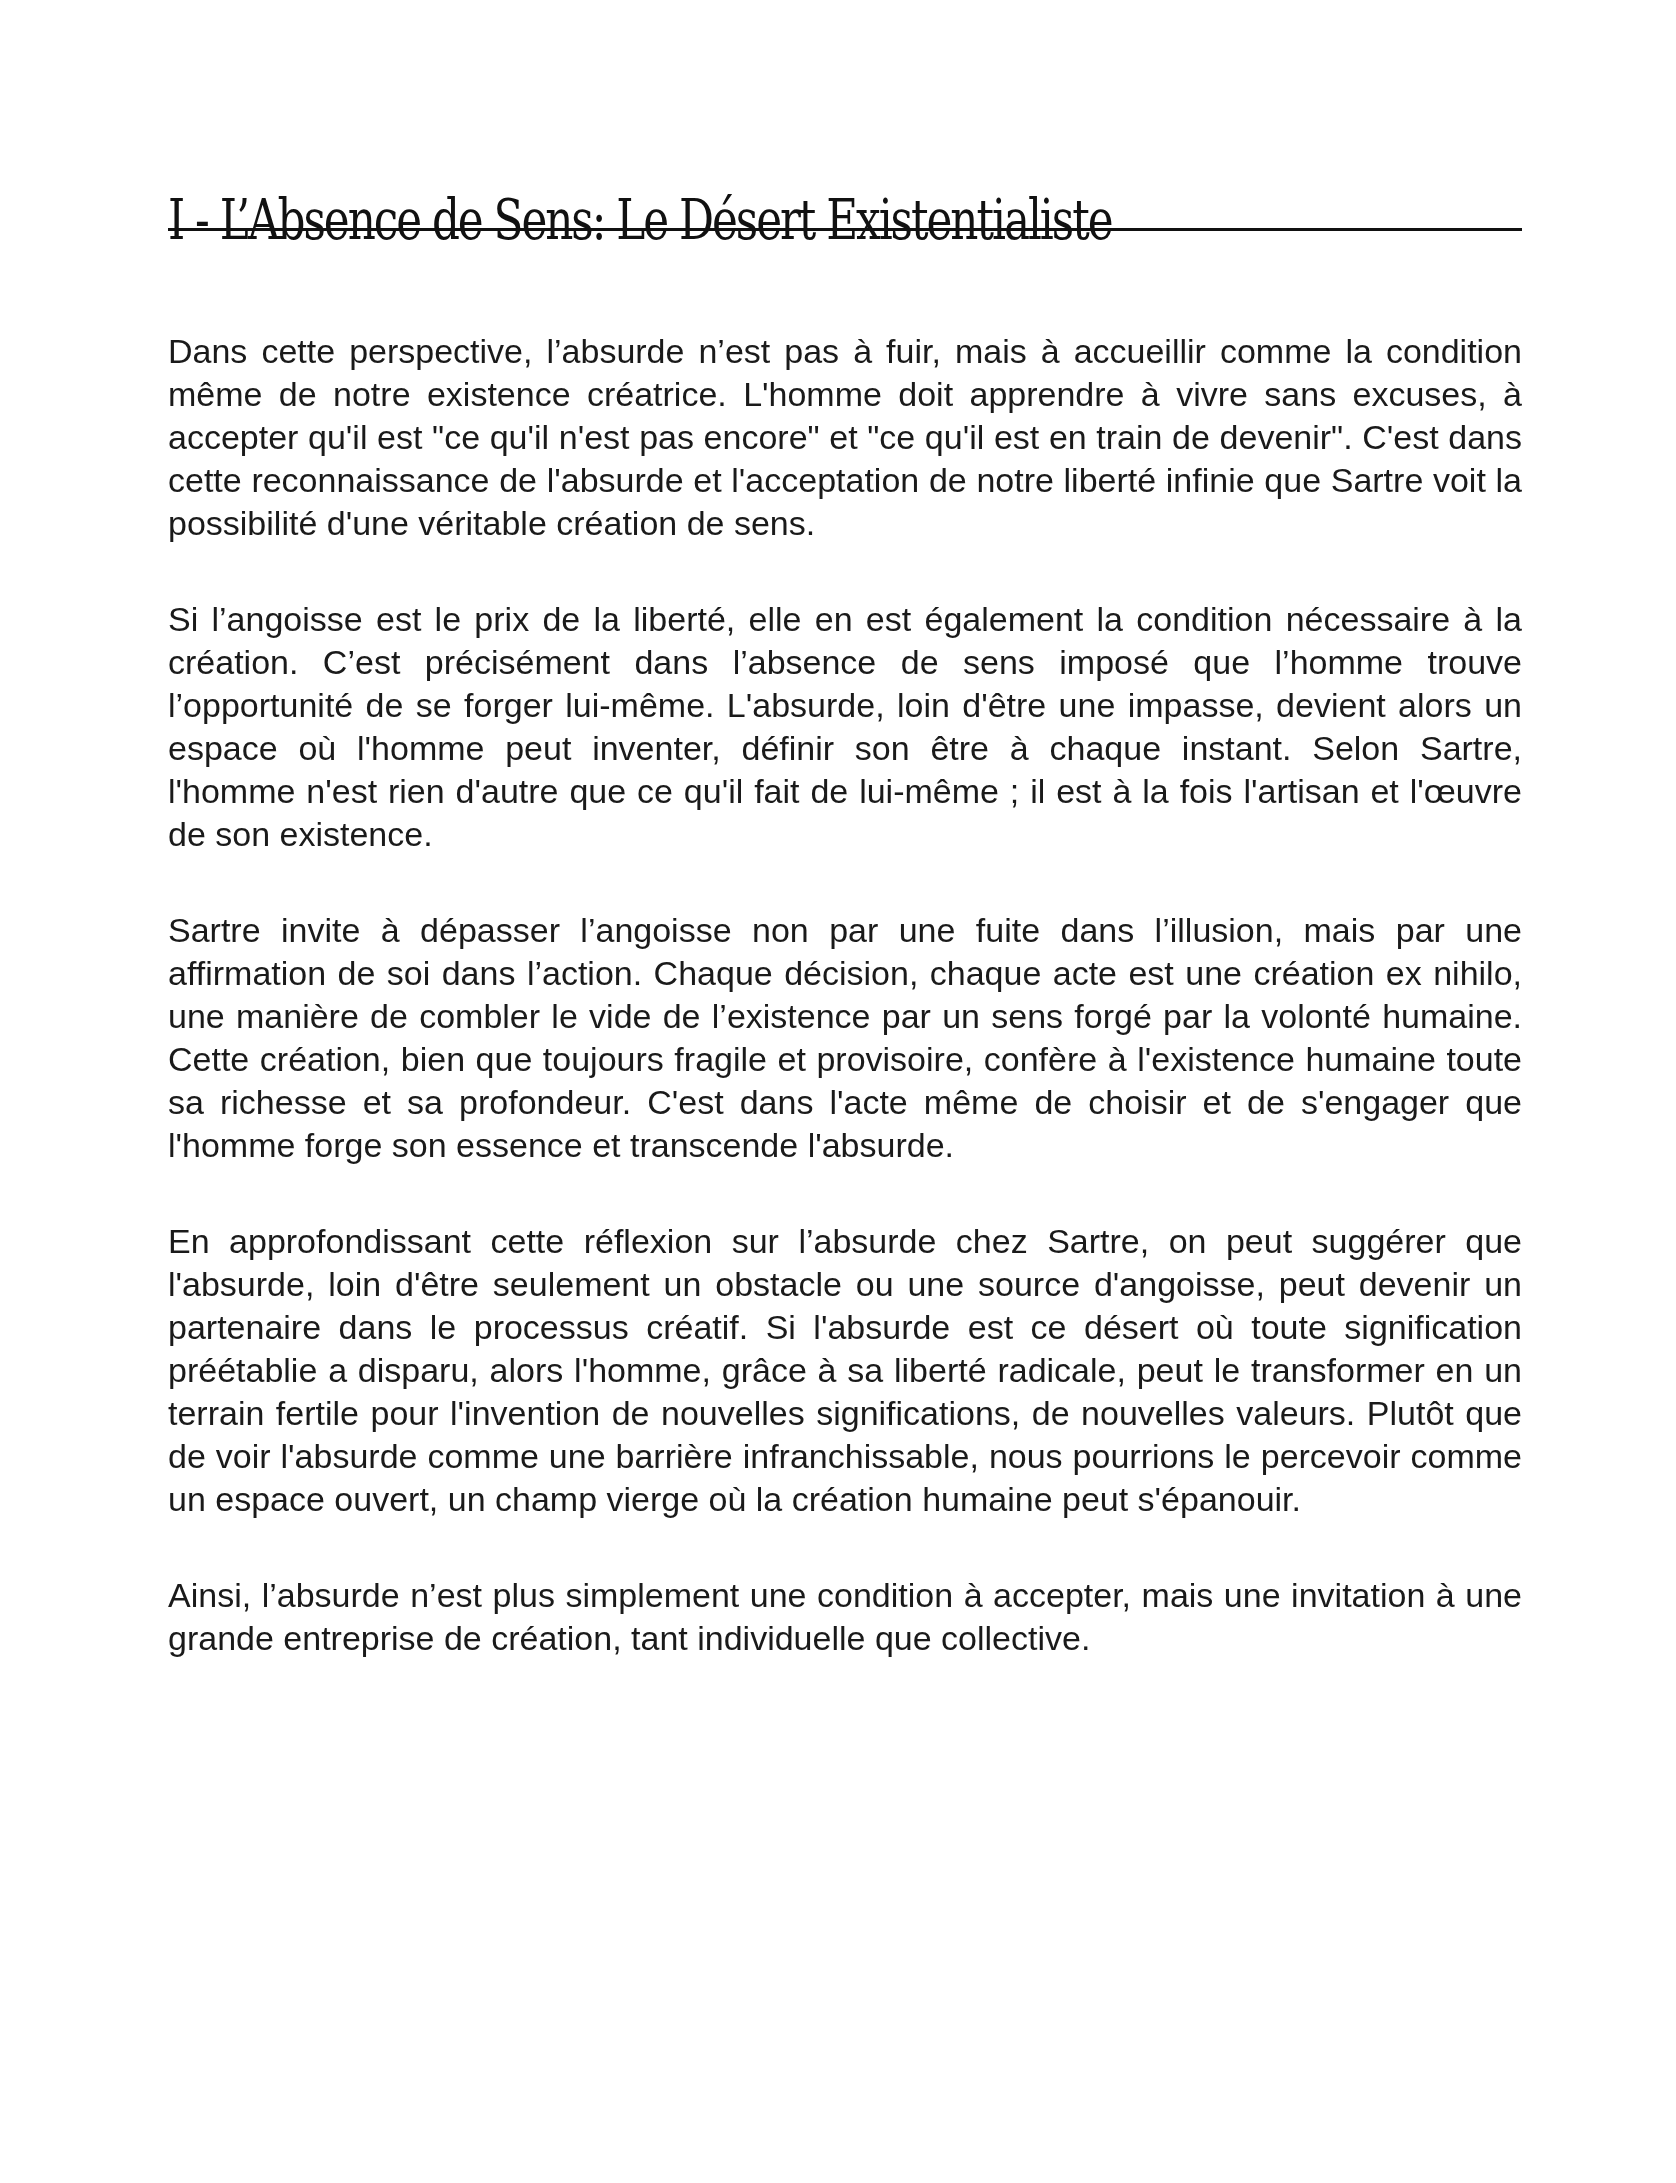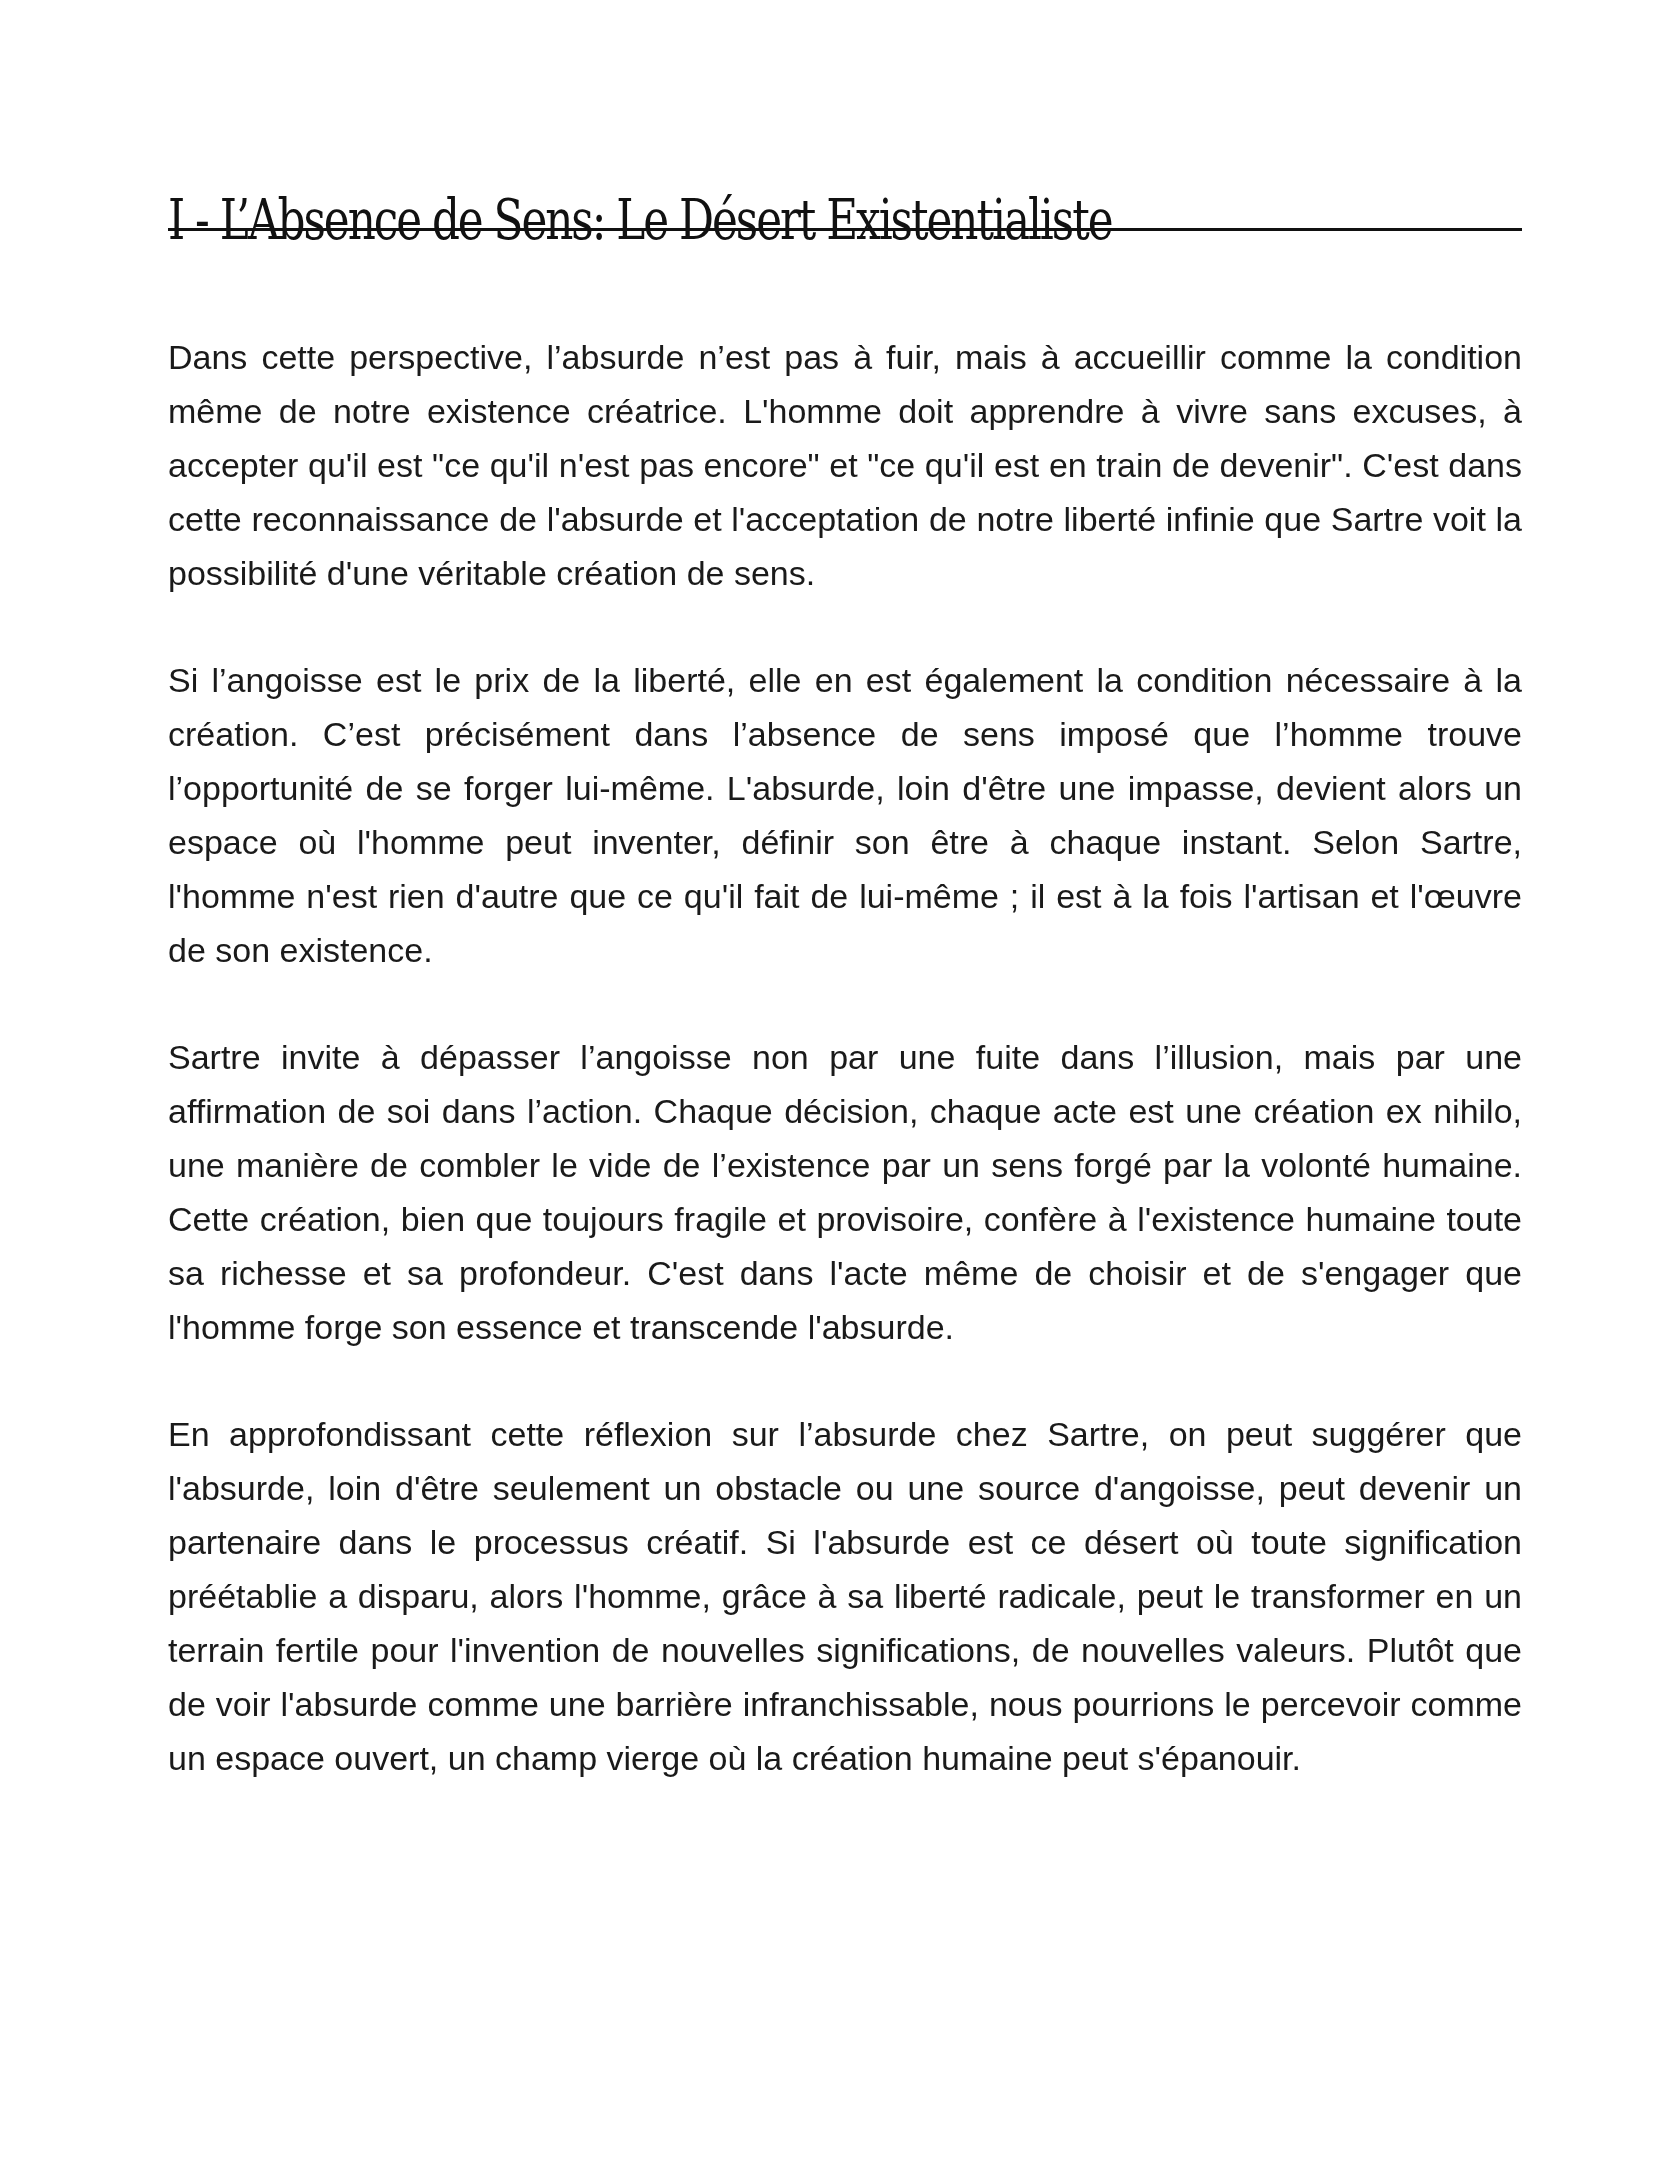--- a/index.html
+++ b/index.html
@@ -37,33 +37,34 @@
     height: 2.6px;
     background: #111111;
   }
   .body-text {
     position: absolute;
     left: 168px;
     top: 330px;
     width: 1354px;
     font-family: "Liberation Sans", sans-serif;
     font-size: 34px;
-    line-height: 54px;
+    line-height: 43px;
     color: #1a1a1a;
   }
   .body-text p {
     margin: 0 0 53px 0;
     text-align: justify;
   }
 </style>
 </head>
 <body>
 
 <h1 class="page-title">I - L’Absence de Sens: Le Désert Existentialiste</h1>
 <div class="title-rule"></div>
 
 <div class="body-text">
   <p>Dans cette perspective, l’absurde n’est pas à fuir, mais à accueillir comme la condition même de notre existence créatrice. L'homme doit apprendre à vivre sans excuses, à accepter qu'il est "ce qu'il n'est pas encore" et "ce qu'il est en train de devenir". C'est dans cette reconnaissance de l'absurde et l'acceptation de notre liberté infinie que Sartre voit la possibilité d'une véritable création de sens.</p>
   <p>Si l’angoisse est le prix de la liberté, elle en est également la condition nécessaire à la création. C’est précisément dans l’absence de sens imposé que l’homme trouve l’opportunité de se forger lui-même. L'absurde, loin d'être une impasse, devient alors un espace où l'homme peut inventer, définir son être à chaque instant. Selon Sartre, l'homme n'est rien d'autre que ce qu'il fait de lui-même ; il est à la fois l'artisan et l'œuvre de son existence.</p>
   <p>Sartre invite à dépasser l’angoisse non par une fuite dans l’illusion, mais par une affirmation de soi dans l’action. Chaque décision, chaque acte est une création ex nihilo, une manière de combler le vide de l’existence par un sens forgé par la volonté humaine. Cette création, bien que toujours fragile et provisoire, confère à l'existence humaine toute sa richesse et sa profondeur. C'est dans l'acte même de choisir et de s'engager que l'homme forge son essence et transcende l'absurde.</p>
   <p>En approfondissant cette réflexion sur l’absurde chez Sartre, on peut suggérer que l'absurde, loin d'être seulement un obstacle ou une source d'angoisse, peut devenir un partenaire dans le processus créatif. Si l'absurde est ce désert où toute signification préétablie a disparu, alors l'homme, grâce à sa liberté radicale, peut le transformer en un terrain fertile pour l'invention de nouvelles significations, de nouvelles valeurs. Plutôt que de voir l'absurde comme une barrière infranchissable, nous pourrions le percevoir comme un espace ouvert, un champ vierge où la création humaine peut s'épanouir.</p>
+  <p>Ainsi, l’absurde n’est plus simplement une condition à accepter, mais une invitation à une grande entreprise de création, tant individuelle que collective.</p>
 </div>
 
 
 </body></html>

